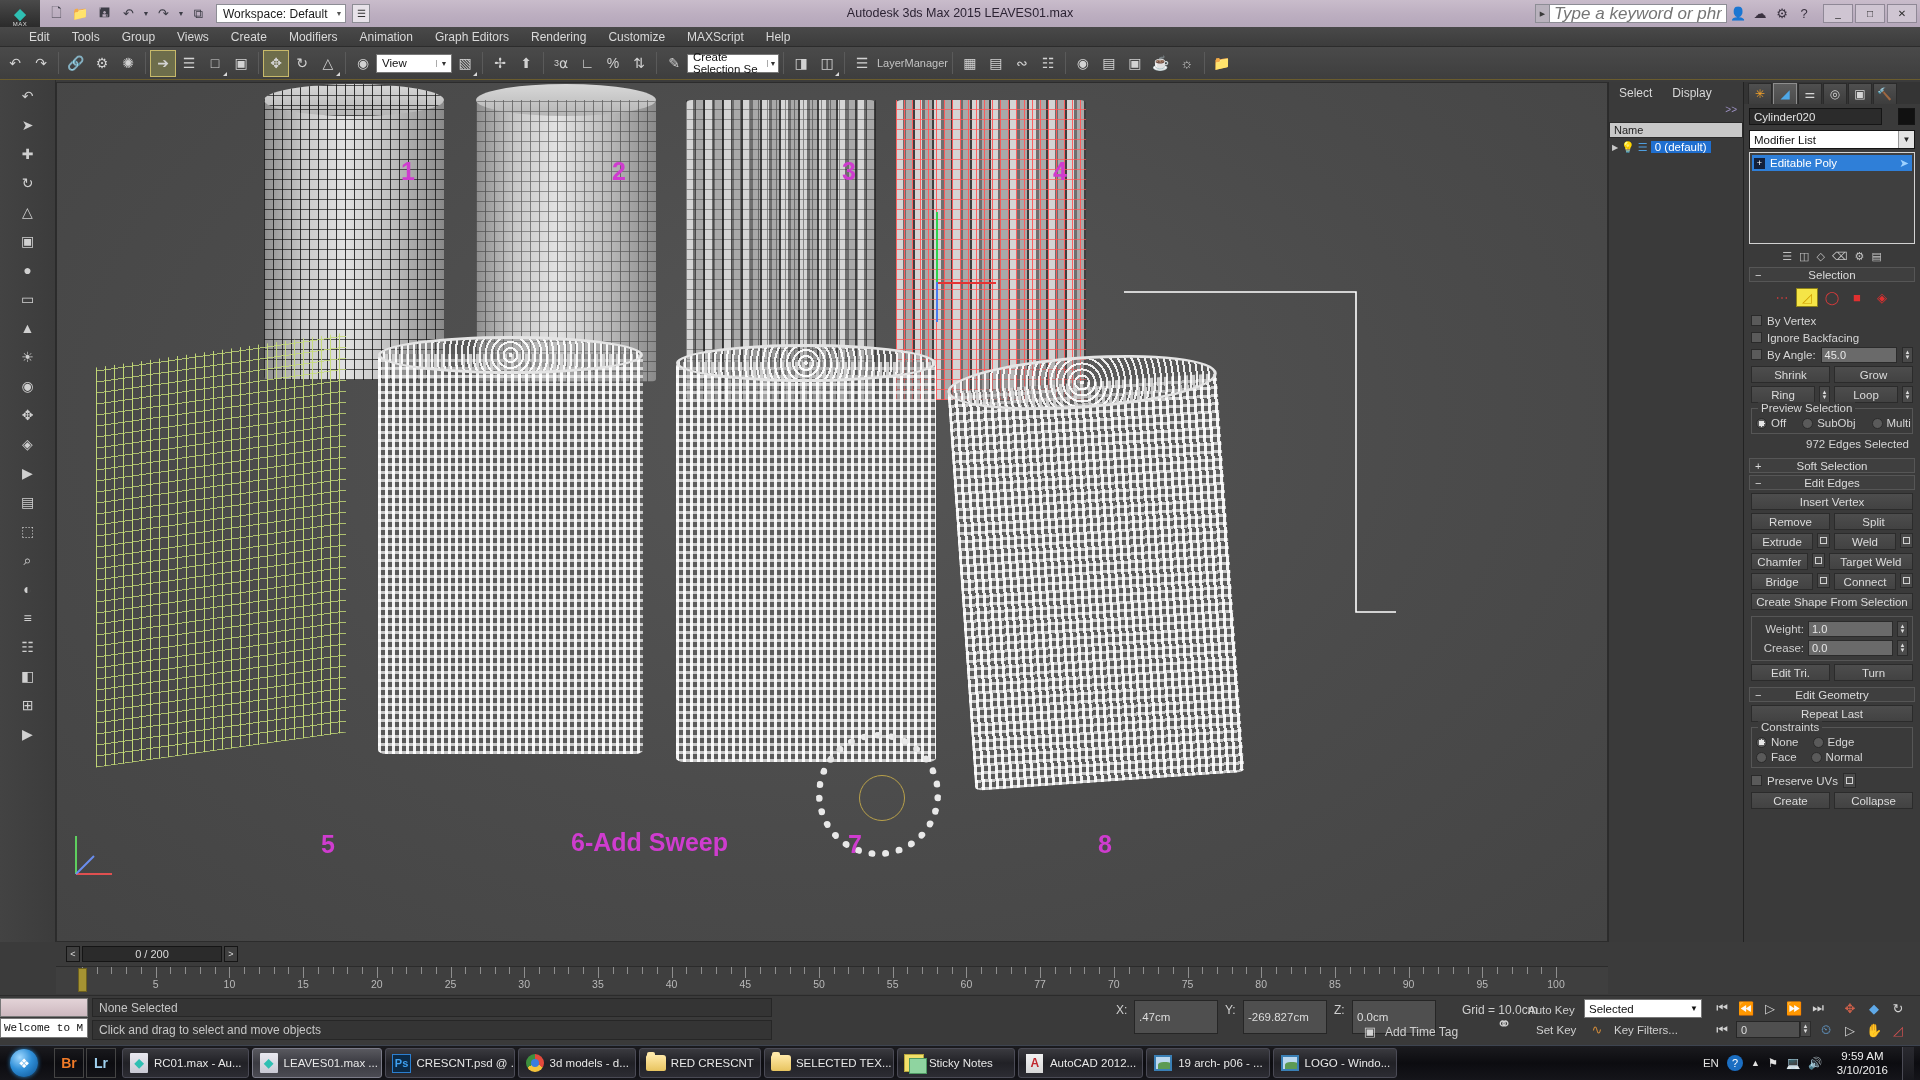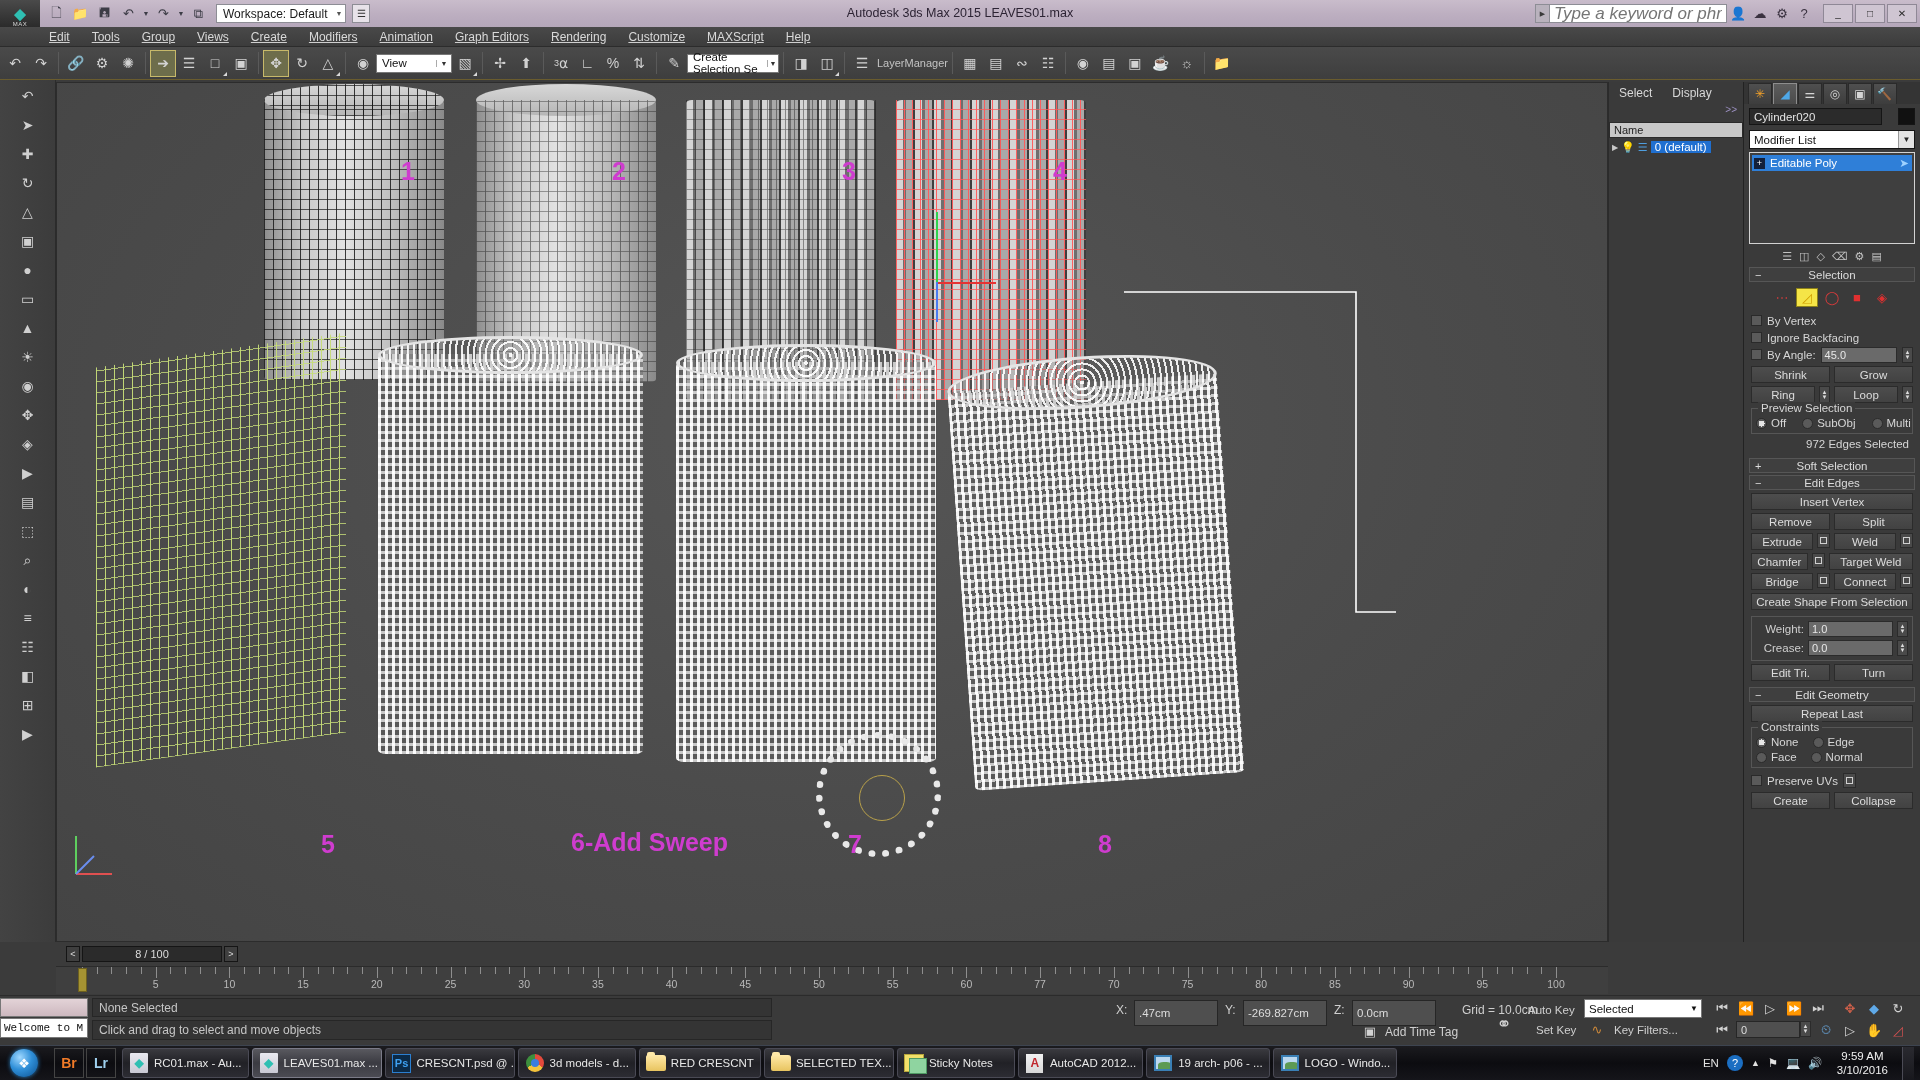--- a/index.html
+++ b/index.html
@@ -38,21 +38,21 @@
   .tb-ico { width:22px; height:22px; display:flex; align-items:center; justify-content:center;
     color:#3a3240; font-size:13px; }
   .wbtns { display:flex; margin-left:6px; margin-right:3px; }
   .wbtn { width:30px; height:19px; background:#cfc5d2; border:1px solid #8f8896; margin-left:2px;
     display:flex; align-items:center; justify-content:center; font-size:10px; color:#2b2b2b; }
   .wbtn.close { background:#cfc5d2; }
 
   
   .menubar { position:absolute; left:0; top:27px; width:1920px; height:20px;
     background:linear-gradient(180deg,#494949,#3c3c3c); display:flex; align-items:center;
-    padding-left:38px; border-bottom:1px solid #2c2c2c;text-decoration:underline; }
+    padding-left:18px; border-bottom:1px solid #2c2c2c; }
   .menubar .mi { padding:0 11px; height:20px; line-height:20px; font-size:12px; color:#d9d9d9; }
 
   
   .toolbar { position:absolute; left:0; top:47px; width:1920px; height:33px;
     background:linear-gradient(180deg,#4a4a4a,#3e3e3e); border-bottom:1px solid #6a5c2e;
     display:flex; align-items:center; padding-left:2px; }
   .tbtn { width:26px; height:27px; display:flex; align-items:center; justify-content:center;
     color:#d2d2d2; font-size:14px; position:relative; }
   .tbtn.on { background:#6d6d4b; border:1px solid #c7b96a; }
   .tsep { width:1px; height:22px; background:#2e2e2e; margin:0 4px;
@@ -206,21 +206,21 @@
   
   .statusbar { position:absolute; left:0; top:995px; width:1920px; height:50px;
     background:#3a3a3a; border-top:1px solid #2b2b2b; }
   .welcome { position:absolute; left:0; top:22px; width:88px; height:20px; background:#fff;
     border:1px solid #777; font-family:"Liberation Mono", monospace; font-size:11px; color:#111;
     display:flex; align-items:center; padding-left:3px; }
   .mrBox { position:absolute; left:0; top:2px; width:88px; height:19px;
     background:linear-gradient(180deg,#e3d3d7,#cdb8bf); border:1px solid #777; }
   .statfld { position:absolute; background:#343434; border:1px solid #262626; color:#c6c6c6;
     font-size:12px; display:flex; align-items:center; padding-left:6px; }
-  .coordfld { position:absolute; height:26px; background:#4f4f4f; border:1px solid #262626;
+  .coordfld { position:absolute; height:34px; background:#4f4f4f; border:1px solid #262626;
     color:#ddd; font-size:11.5px; display:flex; align-items:center; padding-left:4px; }
   .coordlbl { position:absolute; font-size:12px; color:#cfcfcf; }
   .skey { position:absolute; font-size:11.5px; color:#cfcfcf; }
   .sbtn { position:absolute; display:flex; align-items:center; justify-content:center;
     color:#d2d2d2; font-size:13px; }
 
   
   .taskbar { position:absolute; left:0; top:1045px; width:1920px; height:35px;
     background:linear-gradient(180deg,#1b1b1f 0%, #0c0c10 50%, #15151a 100%);
     border-top:1px solid #3d4450; display:flex; align-items:center; }
@@ -739,21 +739,21 @@
         <div class="btnrow">
           <div class="btn" style="flex:1">Create</div>
           <div class="btn" style="flex:1">Collapse</div>
         </div>
       </div>
     </div>
   </div>
 
   <div class="trackbar">
     <div class="fnav" style="left:10px">&lt;</div>
-    <div class="framefld" style="left:26px">8 / 100</div>
+    <div class="framefld" style="left:26px">0 / 200</div>
     <div class="fnav" style="left:168px">&gt;</div>
     <div style="position:absolute;left:22px;top:26px;width:22px;height:22px;display:flex;align-items:center;justify-content:center;color:#c9c9c9;font-size:12px">☰</div>
   </div>
   <div class="ruler" id="ruler">
       <div class="tick" style="left: 26px; height: 11px;"></div>
       <div class="tick" style="left: 40.74px; height: 7px;"></div>
       <div class="tick" style="left: 55.48px; height: 7px;"></div>
       <div class="tick" style="left: 70.22px; height: 7px;"></div>
       <div class="tick" style="left: 84.96px; height: 7px;"></div>
       <div class="tick" style="left: 99.7px; height: 11px;"></div>

